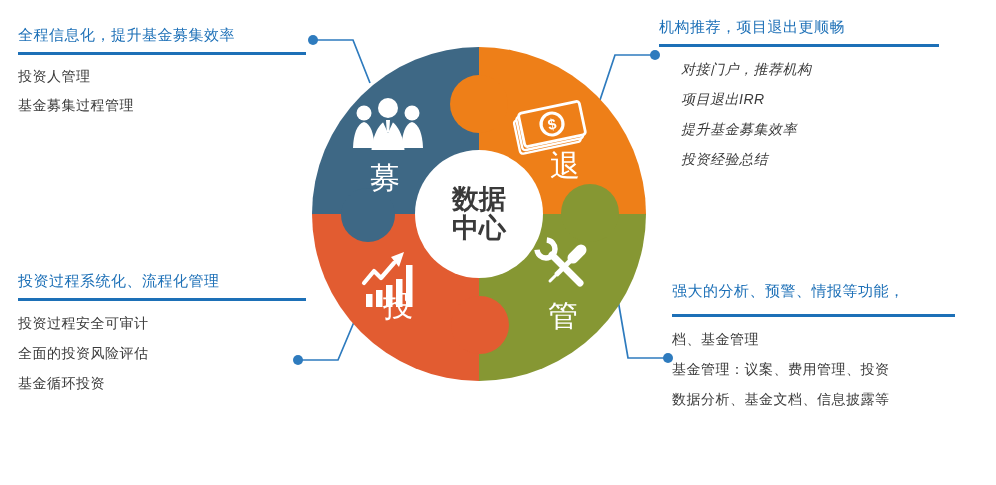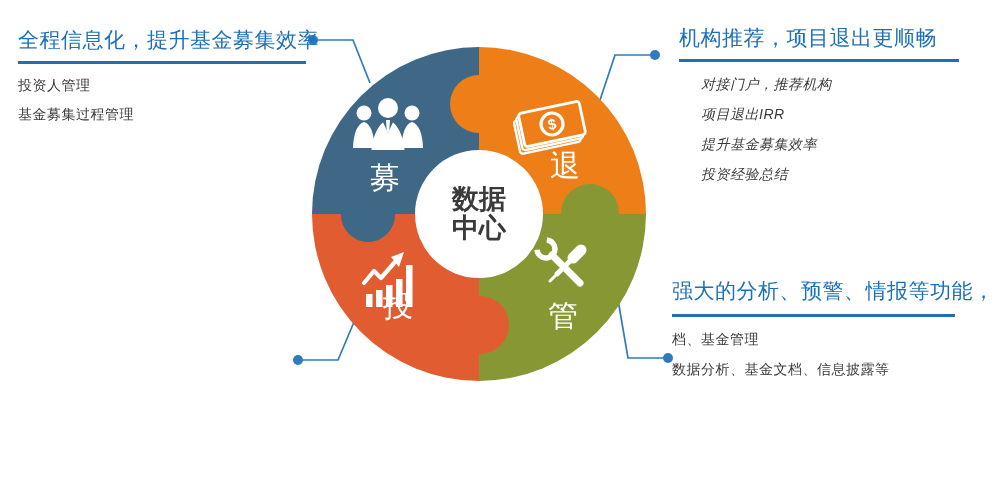--- a/index.html
+++ b/index.html
@@ -1,20 +1,20 @@
 <!DOCTYPE html>
 <html><head>
 <meta charset="utf-8">
 <style>
   html,body{margin:0;padding:0;background:#fff;}
   #canvas{position:relative;width:996px;height:485px;background:#ffffff;overflow:hidden;
           font-family:"Liberation Sans","DejaVu Sans",sans-serif;}
   #wheel-svg{position:absolute;left:0;top:0;}
   .callout{position:absolute;}
-  .c-title{font-size:21px;color:#1D70B7;white-space:nowrap;letter-spacing:0.5px;}
+  .c-title{font-size:15px;color:#1D70B7;white-space:nowrap;letter-spacing:0.5px;}
   .c-rule{height:0;border-bottom:3px solid #1D70B7;margin-top:7px;}
   .c-items{margin-top:7px;}
   .c-item{font-size:14px;color:#3A3A3A;line-height:30px;white-space:nowrap;letter-spacing:0.5px;}
   .tl .c-item{line-height:29px;}
   .tr .c-items{padding-left:22px;font-style:italic;}
   .br .c-title{line-height:31px;font-family:Liberation Serif, serif;}
 </style>
 </head>
 <body>
 
@@ -100,34 +100,44 @@
 
   <div class="callout tl" style="left:18px;top:26px;">
     <div class="c-title">全程信息化，提升基金募集效率</div>
     <div class="c-rule" style="width:288px;"></div>
     <div class="c-items">
       <div class="c-item">投资人管理</div>
       <div class="c-item">基金募集过程管理</div>
     </div>
   </div>
 
-  <div class="callout tr" style="left:679px;top:18px;margin-top:6px;">
+  <div class="callout tr" style="left:659px;top:18px;">
     <div class="c-title">机构推荐，项目退出更顺畅</div>
     <div class="c-rule" style="width:280px;"></div>
     <div class="c-items">
       <div class="c-item">对接门户，推荐机构</div>
       <div class="c-item">项目退出IRR</div>
       <div class="c-item">提升基金募集效率</div>
       <div class="c-item">投资经验总结</div>
     </div>
   </div>
 
+  <div class="callout bl" style="left:18px;top:272px;">
+    <div class="c-title">投资过程系统化、流程化管理</div>
+    <div class="c-rule" style="width:288px;"></div>
+    <div class="c-items">
+      <div class="c-item">投资过程安全可审计</div>
+      <div class="c-item">全面的投资风险评估</div>
+      <div class="c-item">基金循环投资</div>
+    </div>
+  </div>
 
   <div class="callout br" style="left:672px;top:276px;">
     <div class="c-title">强大的分析、预警、情报等功能，</div>
     <div class="c-rule" style="width:283px;"></div>
     <div class="c-items">
       <div class="c-item">档、基金管理</div>
+      <div class="c-item">基金管理：议案、费用管理、投资</div>
       <div class="c-item">数据分析、基金文档、信息披露等</div>
     </div>
   </div>
 
 </div>
 
 </body></html>

